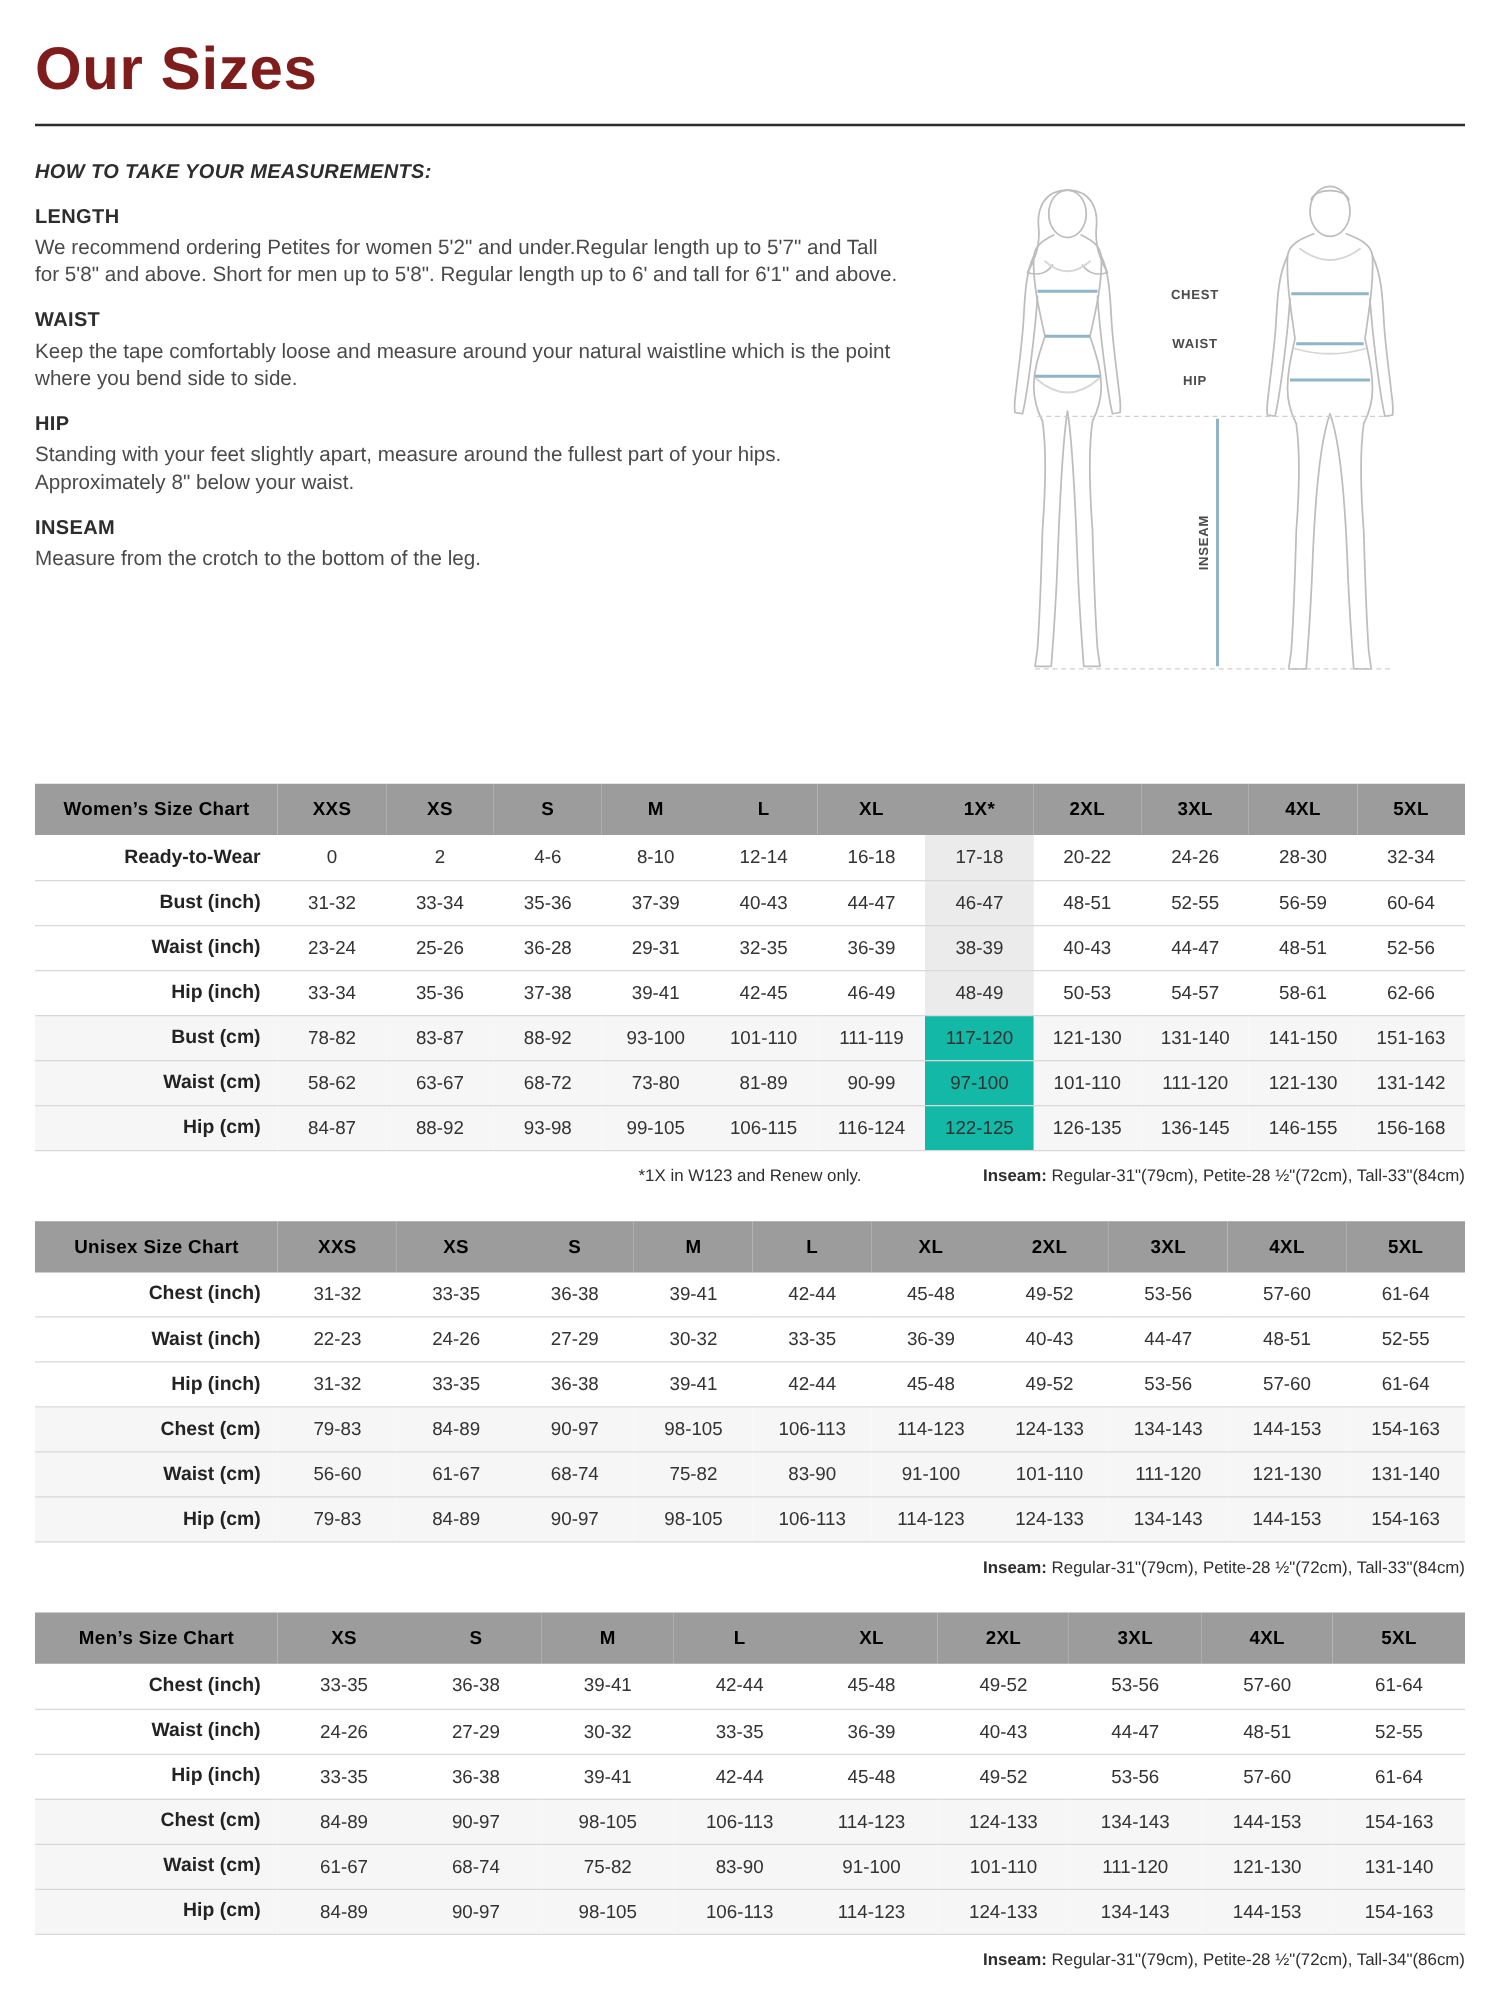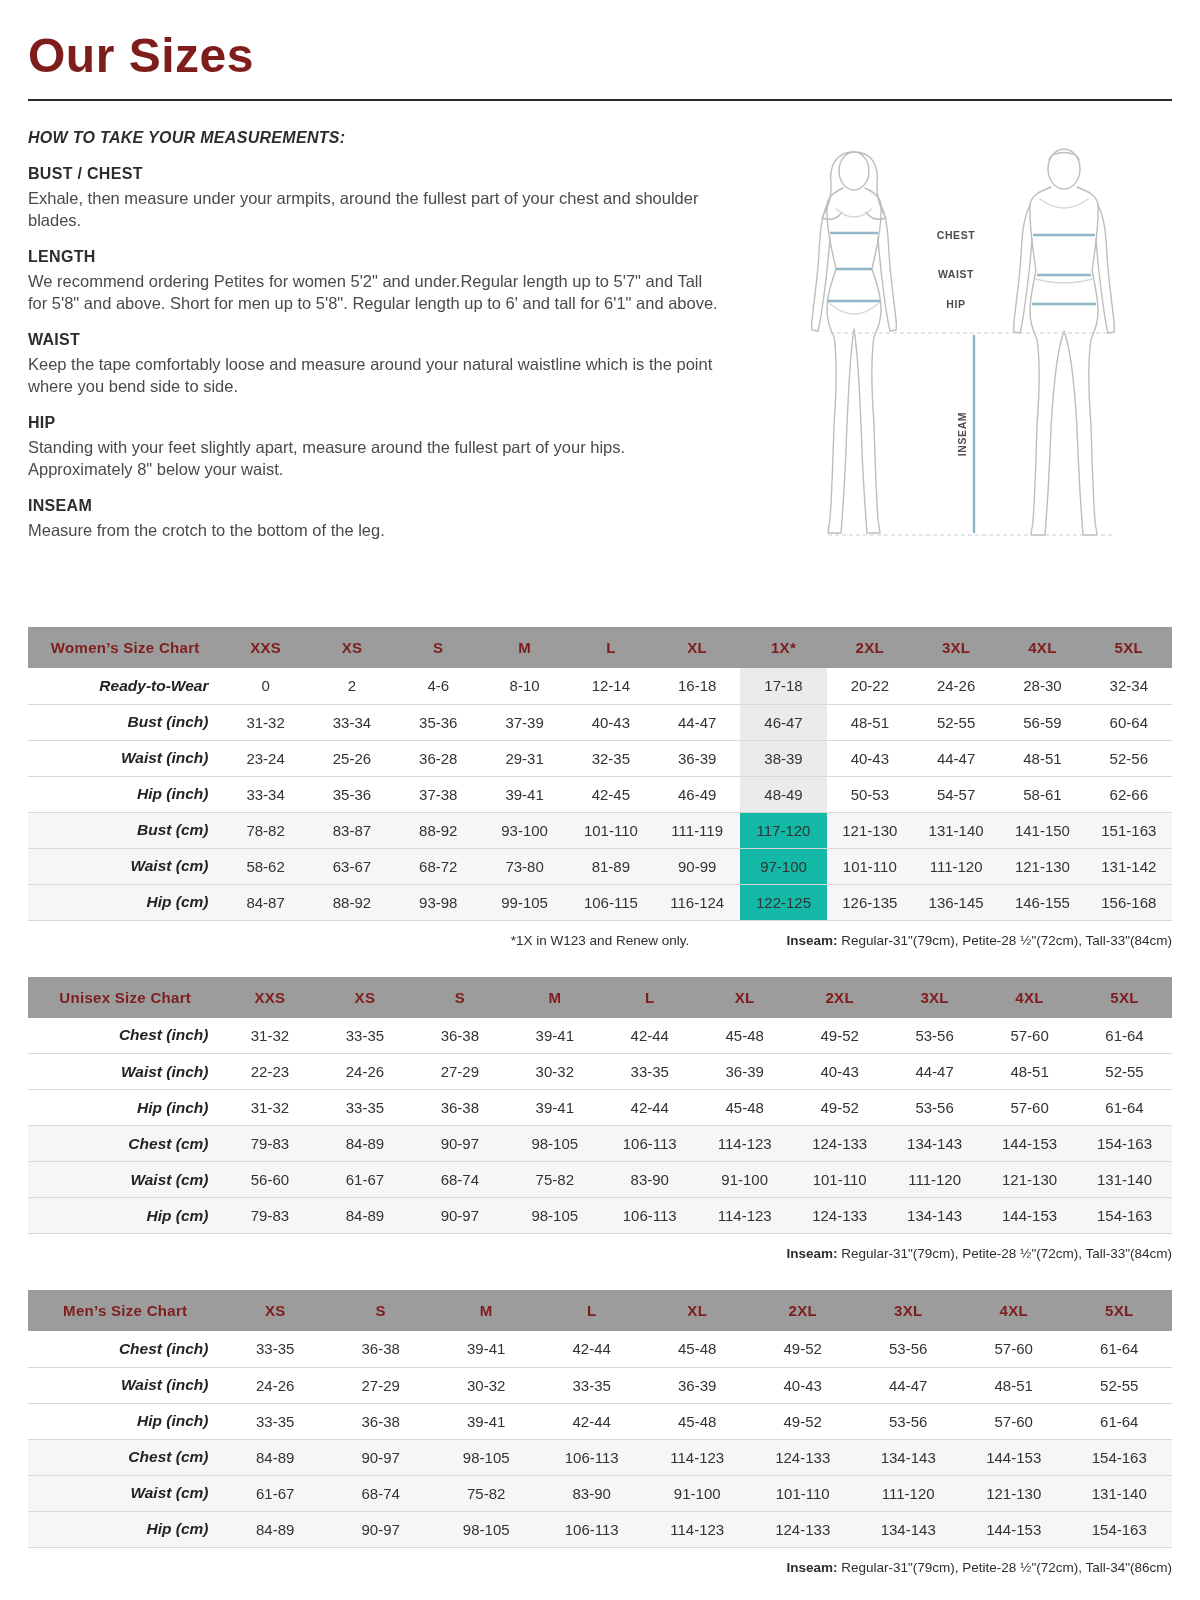--- a/index.html
+++ b/index.html
@@ -41,21 +41,21 @@
   
   .table-section { margin-top: 24px; }
   .table-section.first { margin-top: 36px; }
   table.size-table {
     width: 100%;
     border-collapse: collapse;
     table-layout: fixed;
   }
   table.size-table th {
     background: #9c9c9c;
-    color: #7f1d1d;
+    color: #000000;
     font-weight: bold;
     font-size: 15px;
     letter-spacing: 0.3px;
     height: 38px;
     text-align: center;
     padding: 12px 2px;
   }
   table.size-table td {
     text-align: center;
     font-size: 15px;
@@ -63,21 +63,20 @@
     height: 36px;
     border-bottom: 1px solid #d8d8d8;
     padding: 0 2px;
   }
   table.size-table td.row-label {
     font-weight: bold;
     font-size: 15.5px;
     color: #232323;
     text-align: right;
     padding-right: 14px;
-    font-style: italic;
   }
   table.size-table tr.cm-row td { background: #f6f6f6; }
   table.size-table td.hl { background: #ebebeb; }
   table.size-table tr.cm-row td.hl { background: #14b8a6; }
 
   .table-footnotes {
     position: relative;
     margin-top: 12px;
     height: 20px;
     font-size: 13.5px;
@@ -96,24 +95,20 @@
 <div class="page">
 
   <h1 class="page-title">Our Sizes</h1>
   <div class="title-divider"></div>
 
   <div class="content-row">
 
     <div class="instructions">
       <div class="howto-heading">HOW TO TAKE YOUR MEASUREMENTS:</div>
 
-      <div class="m-section">
-        <div class="m-title">BUST / CHEST</div>
-        <div class="m-body">Exhale, then measure under your armpits, around the fullest part of your chest and shoulder blades.</div>
-      </div>
 
       <div class="m-section">
         <div class="m-title">LENGTH</div>
         <div class="m-body">We recommend ordering Petites for women 5'2" and under.Regular length up to 5'7" and Tall for 5'8" and above. Short for men up to 5'8". Regular length up to 6' and tall for 6'1" and above.</div>
       </div>
 
       <div class="m-section">
         <div class="m-title">WAIST</div>
         <div class="m-body">Keep the tape comfortably loose and measure around your natural waistline which is the point where you bend side to side.</div>
       </div>

